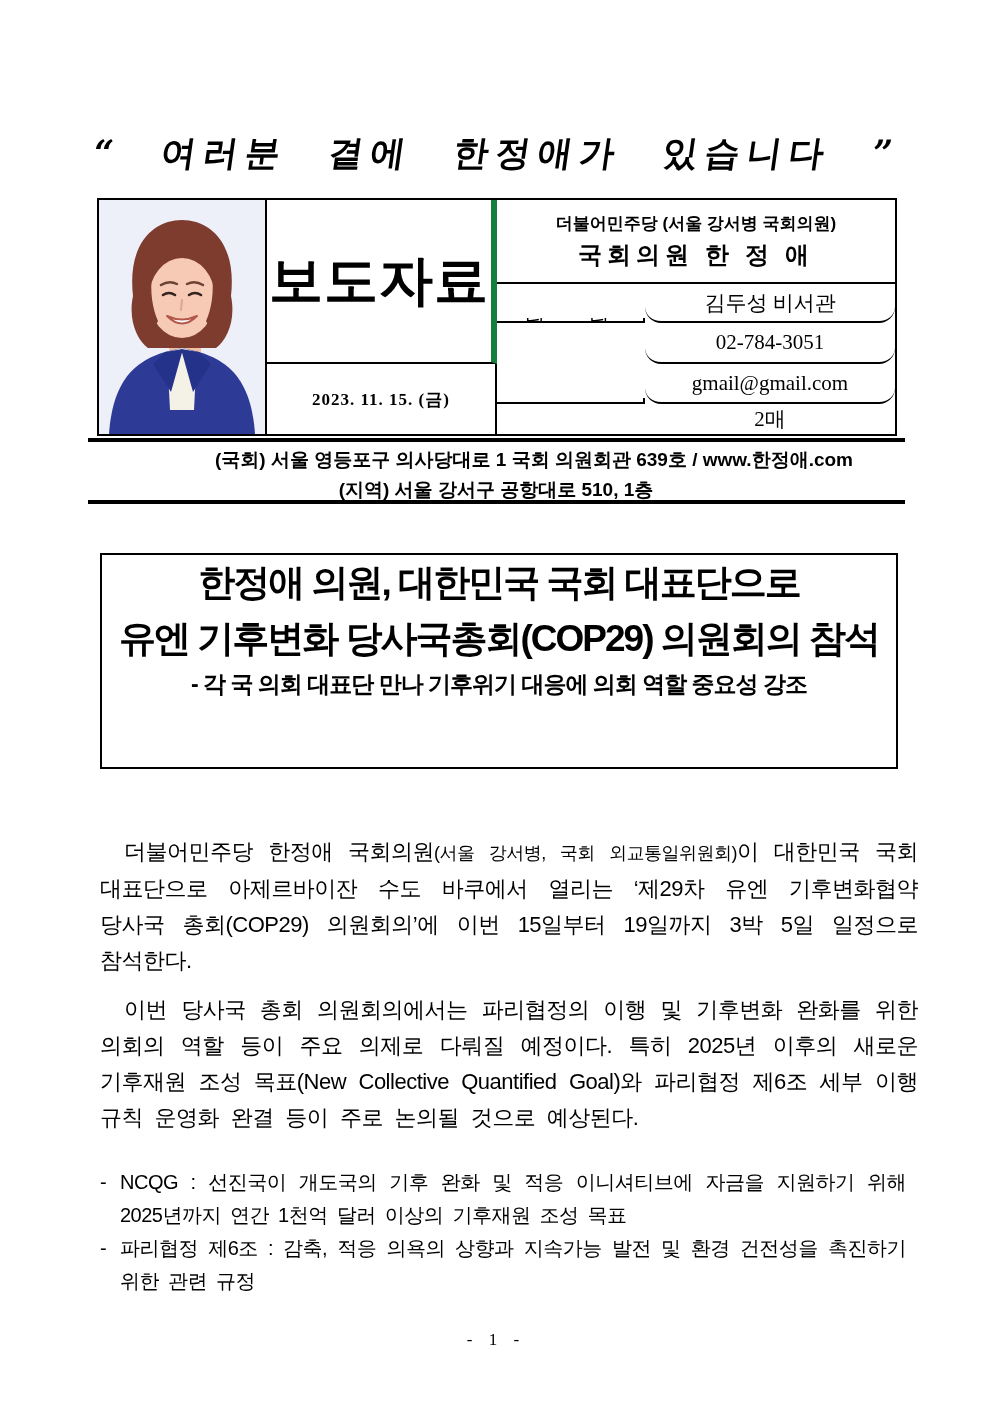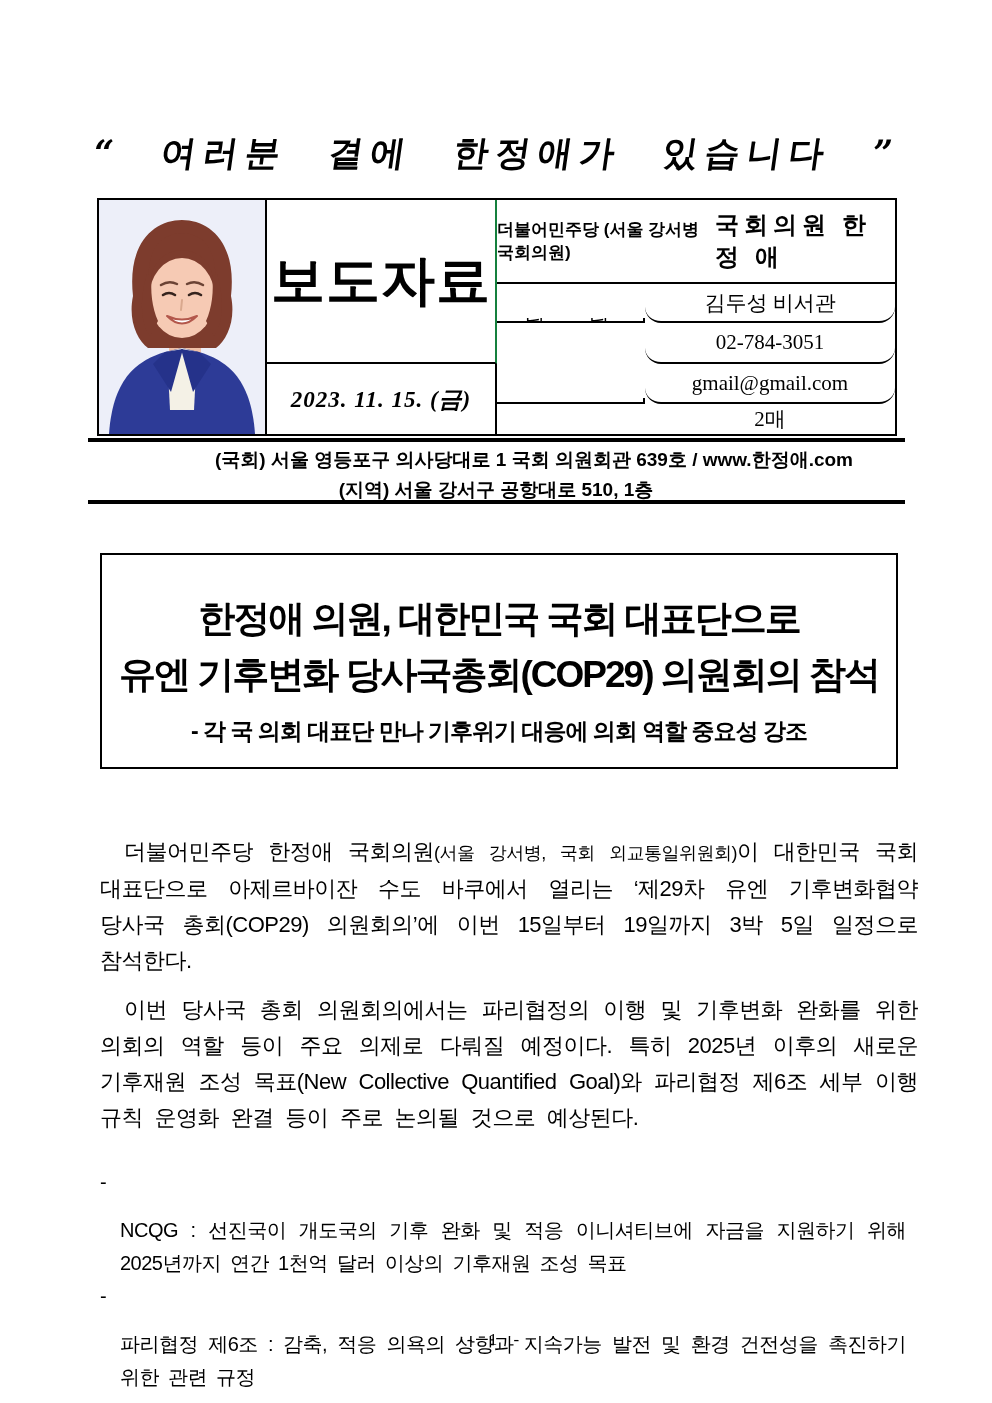--- a/index.html
+++ b/index.html
@@ -18,64 +18,64 @@
     position:absolute;left:97px;top:198px;width:800px;height:238px;
     box-sizing:border-box;border:2px solid #000;
     display:grid;
     grid-template-columns:168px 230px 148px 250px;
     grid-template-rows:84px 39px 41px 40px 30px;
   }
   .cell{box-sizing:border-box;display:flex;align-items:center;justify-content:center;overflow:hidden;}
   .photo-cell{grid-column:1;grid-row:1/6;border-right:2px solid #000;padding:0;}
   .photo-cell svg{display:block;width:100%;height:100%;}
   .doctype-cell{
-    grid-column:2;grid-row:1/4;border-right:2px solid #15803d;border-bottom:2px solid #000;
+    grid-column:2;grid-row:1/4;border-right:6px solid #15803d;border-bottom:2px solid #000;
     font-size:54px;font-weight:900;letter-spacing:1px;
   }
   .date-cell{
     grid-column:2;grid-row:4/6;border-right:2px solid #000;
-    font-family:"Liberation Serif",serif;font-weight:bold;font-size:23px;letter-spacing:1px;font-style:italic;
+    font-family:"Liberation Serif",serif;font-weight:bold;font-size:17px;letter-spacing:1px;
   }
-  .info-cell{grid-column:3/5;grid-row:1;border-bottom:2px solid #000;gap:4px;}
+  .info-cell{grid-column:3/5;grid-row:1;border-bottom:2px solid #000;flex-direction:column;gap:4px;}
   .party{font-size:17px;font-weight:700;}
   .member{font-family:"Liberation Serif",serif;font-size:24px;font-weight:700;letter-spacing:5px;}
   .lab{
     grid-column:3;font-family:"Liberation Serif",serif;font-size:21px;
     letter-spacing:6px;word-spacing:26px;border-right:2px solid #000;border-bottom:2px solid #000;margin-top:34px;
   }
   .val{grid-column:4;font-family:"Liberation Serif",serif;font-size:21px;border-bottom:2px solid #000;border-radius:16px;}
   .row5{border-bottom:none;}
   
   .rule{position:absolute;left:88px;width:817px;height:4px;
         border-top:2px solid #000;border-bottom:2px solid #000;box-sizing:border-box;}
   .rule1{top:438px;}
   .rule2{top:500px;}
   .addr{position:absolute;left:0;width:100%;text-align:center;font-size:19px;font-weight:600;}
   .addr1{top:447px;padding-left:38px;}
   .addr2{top:477px;}
   
   .headline-box{
     position:absolute;left:100px;top:553px;width:798px;height:216px;box-sizing:border-box;
-    border:2px solid #000;text-align:center;padding-top:36px;
+    border:2px solid #000;text-align:center;
   }
   .headline-line{font-size:37px;font-weight:800;letter-spacing:-2px;line-height:56px;}
-  .headline-sub{margin-top:13px;font-size:23px;font-weight:600;letter-spacing:-1px;}
+  .headline-sub{margin-top:2px;font-size:23px;font-weight:600;letter-spacing:-1px;}
   
   .body{
     position:absolute;left:88px;width:818px;margin:12px;
     font-size:22px;font-weight:500;line-height:36px;letter-spacing:-0.5px;
     text-align:justify;text-align-last:left;word-break:keep-all;word-spacing:6px;
   }
   .para1{top:822px;text-indent:24px;}
   .para2{top:980px;text-indent:24px;}
   .small-paren{font-size:18px;}
   .bullets{position:absolute;left:100px;top:1166px;width:806px;}
   .bullet{display:flex;font-size:20px;font-weight:500;line-height:33px;letter-spacing:-0.5px;}
   .dash{width:20px;flex:none;}
-  .btext{flex:1;text-align:justify;text-align-last:left;word-break:keep-all;word-spacing:4px;margin-top:48px;}
+  .btext{flex:1;text-align:justify;text-align-last:left;word-break:keep-all;word-spacing:4px;}
   .page-number{
     position:absolute;top:1330px;left:0;width:100%;text-align:center;
     font-family:"Liberation Serif",serif;font-size:17px;letter-spacing:6px;
   }
 </style>
 </head>
 <body>
 
 <div class="page">
 

